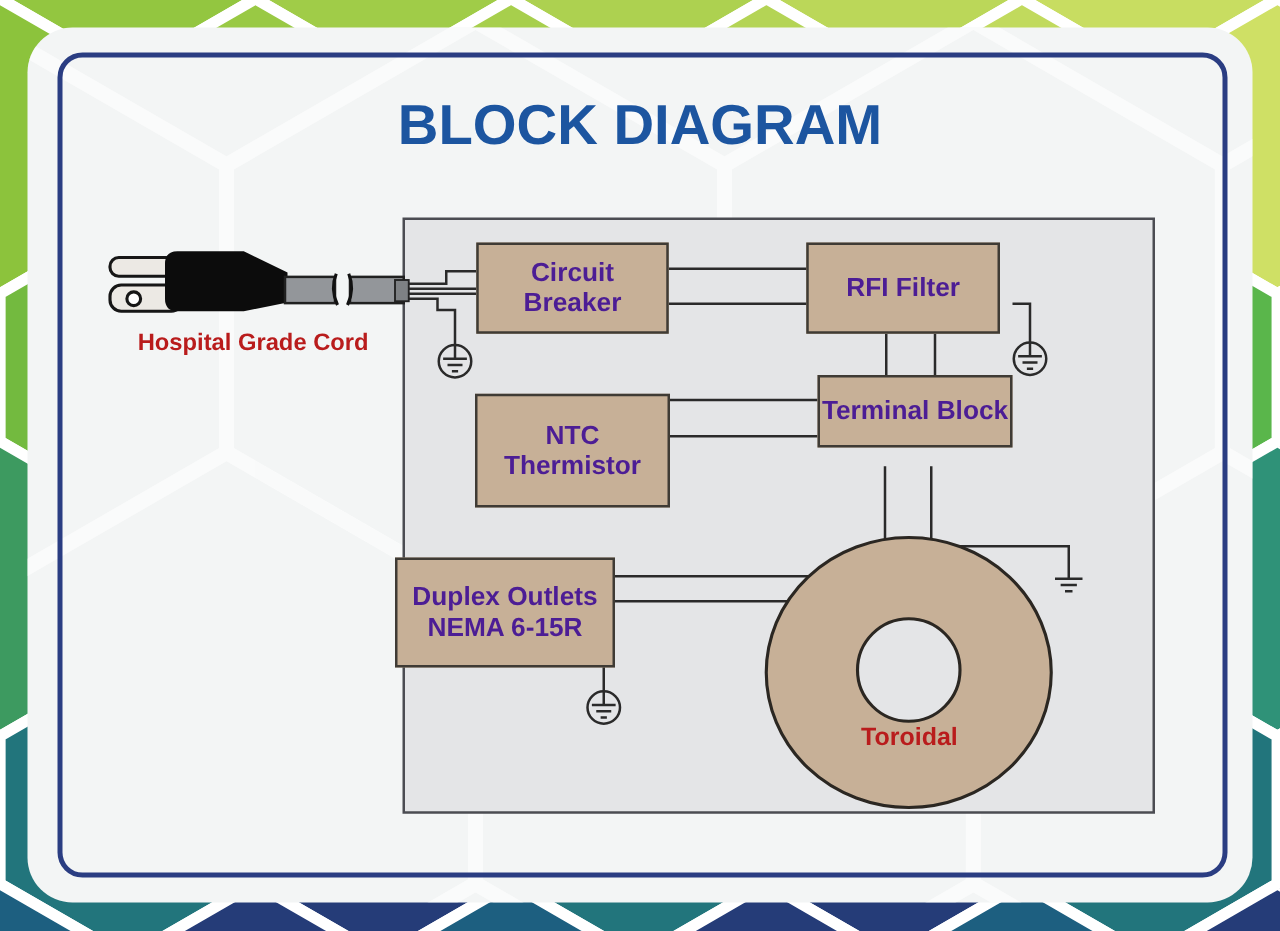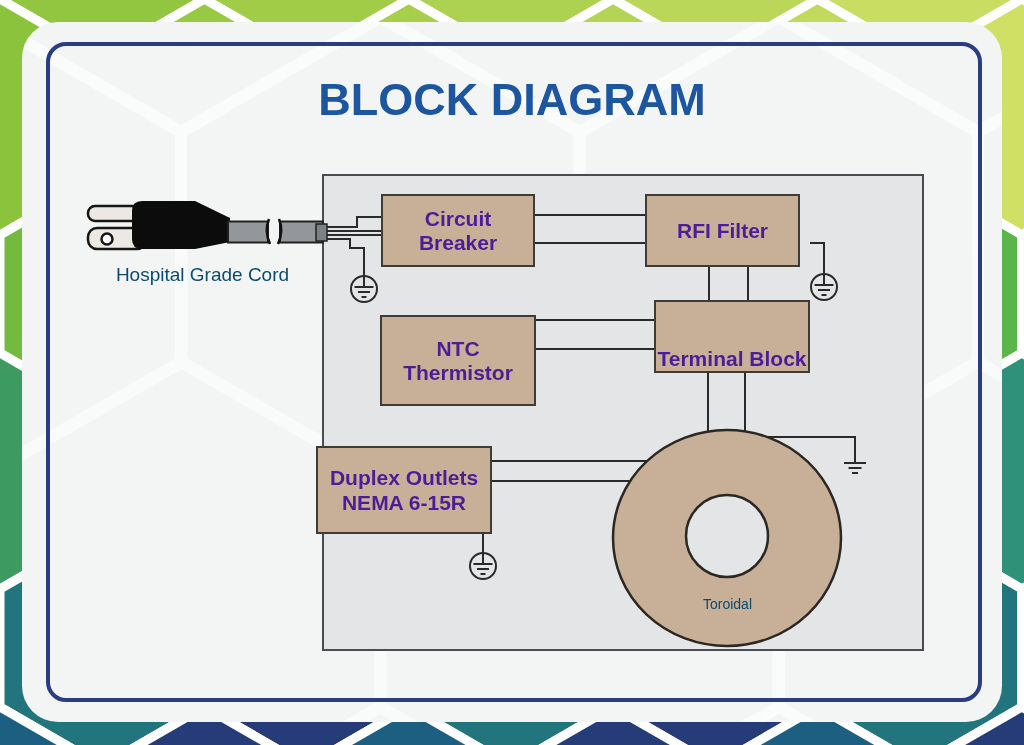--- a/index.html
+++ b/index.html
@@ -17,24 +17,24 @@
   #diagram{position:absolute;left:0;top:0;}
   .panel-rect{fill:var(--panel-gray,#e4e5e7);stroke:#4b4c52;stroke-width:2;}
   .wire{fill:none;stroke:#2a2a2a;stroke-width:2;}
   .gnd{stroke:#2a2a2a;stroke-width:2;fill:none;}
   .torus-outer{fill:var(--block-tan,#c7b097);stroke:#2b2722;stroke-width:2.5;}
   .torus-hole{fill:var(--panel-gray,#e4e5e7);stroke:#2b2722;stroke-width:2.5;}
   .block{position:absolute;background:var(--block-tan,#c7b097);border:2.5px solid #3f3b35;
          box-sizing:border-box;display:flex;flex-direction:column;align-items:center;
          justify-content:center;text-align:center;font-weight:bold;font-size:21px;
          line-height:24px;color:#4c1d95;}
-  .lbl{position:absolute;text-align:center;font-weight:normal;color:#0c4a6e;}
+  .lbl{position:absolute;text-align:center;font-weight:bold;color:#b91c1c;}
   .cord-lbl{left:85px;top:264px;width:235px;font-size:19px;}
   .shield-lbl{left:750px;top:384px;width:130px;font-size:18px;line-height:23px;}
-  .torus-lbl{left:640px;top:592px;width:175px;font-size:14px;line-height:25px;}
+  .torus-lbl{left:640px;top:578px;width:175px;font-size:20px;line-height:25px;}
 </style>
 </head>
 <body>
 
 <div class="stage">
 
   <svg id="hexbg" width="1024" height="745" viewBox="0 0 1024 745">
       <polygon points="0.0,-1.0 -102.2,58.0 -204.4,-1.0 -204.4,-119.0 -102.2,-178.0 -0.0,-119.0" fill="rgb(140,195,60)" stroke="#ffffff" stroke-width="9"></polygon>
       <polygon points="204.4,-1.0 102.2,58.0 -0.0,-1.0 0.0,-119.0 102.2,-178.0 204.4,-119.0" fill="rgb(147,198,64)" stroke="#ffffff" stroke-width="9"></polygon>
       <polygon points="408.8,-1.0 306.6,58.0 204.4,-1.0 204.4,-119.0 306.6,-178.0 408.8,-119.0" fill="rgb(160,204,72)" stroke="#ffffff" stroke-width="9"></polygon>
@@ -176,21 +176,21 @@
 
   <div class="block" style="left:381px;top:194px;width:154px;height:73px;">
     <span>Circuit Breaker</span>
   </div>
   <div class="block" style="left:645px;top:194px;width:155px;height:73px;">
     <span>RFI Filter</span>
   </div>
   <div class="block" style="left:380px;top:315px;width:156px;height:91px;text-align:center;">
     <span>NTC Thermistor</span>
   </div>
-  <div class="block" style="left:654px;top:300px;width:156px;height:73px;justify-content:flex-end;">
+  <div class="block" style="left:654px;top:300px;width:156px;height:58px;">
     <span>Terminal Block</span>
   </div>
   <div class="block" style="left:316px;top:446px;width:176px;height:88px;line-height:25px;">
     <span>Duplex Outlets</span>
     <span>NEMA 6-15R</span>
   </div>
 
   <div class="lbl cord-lbl">Hospital Grade Cord</div>
   <div class="lbl torus-lbl">
     <div>Toroidal</div>

